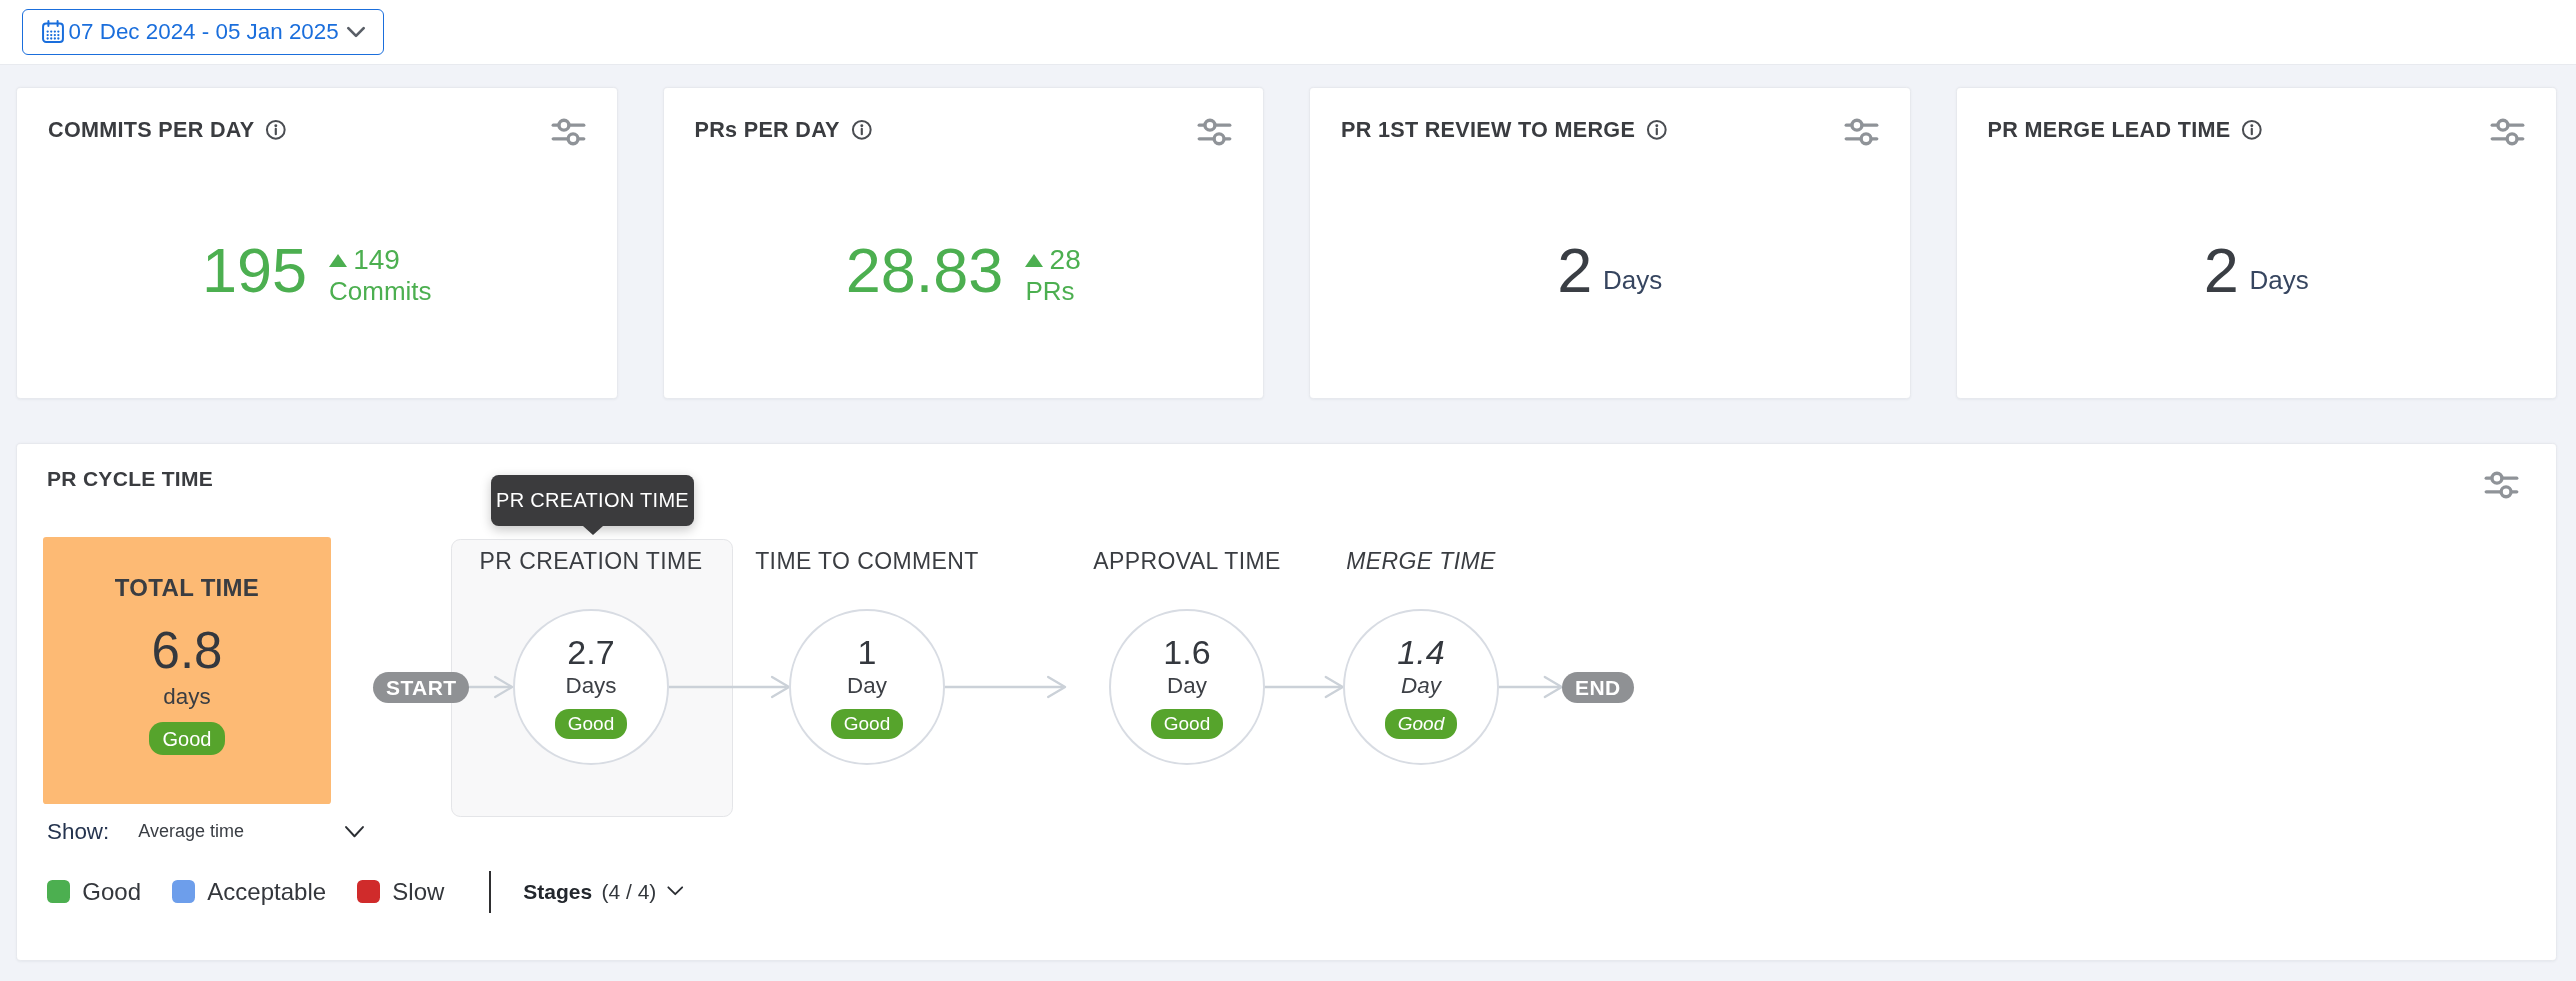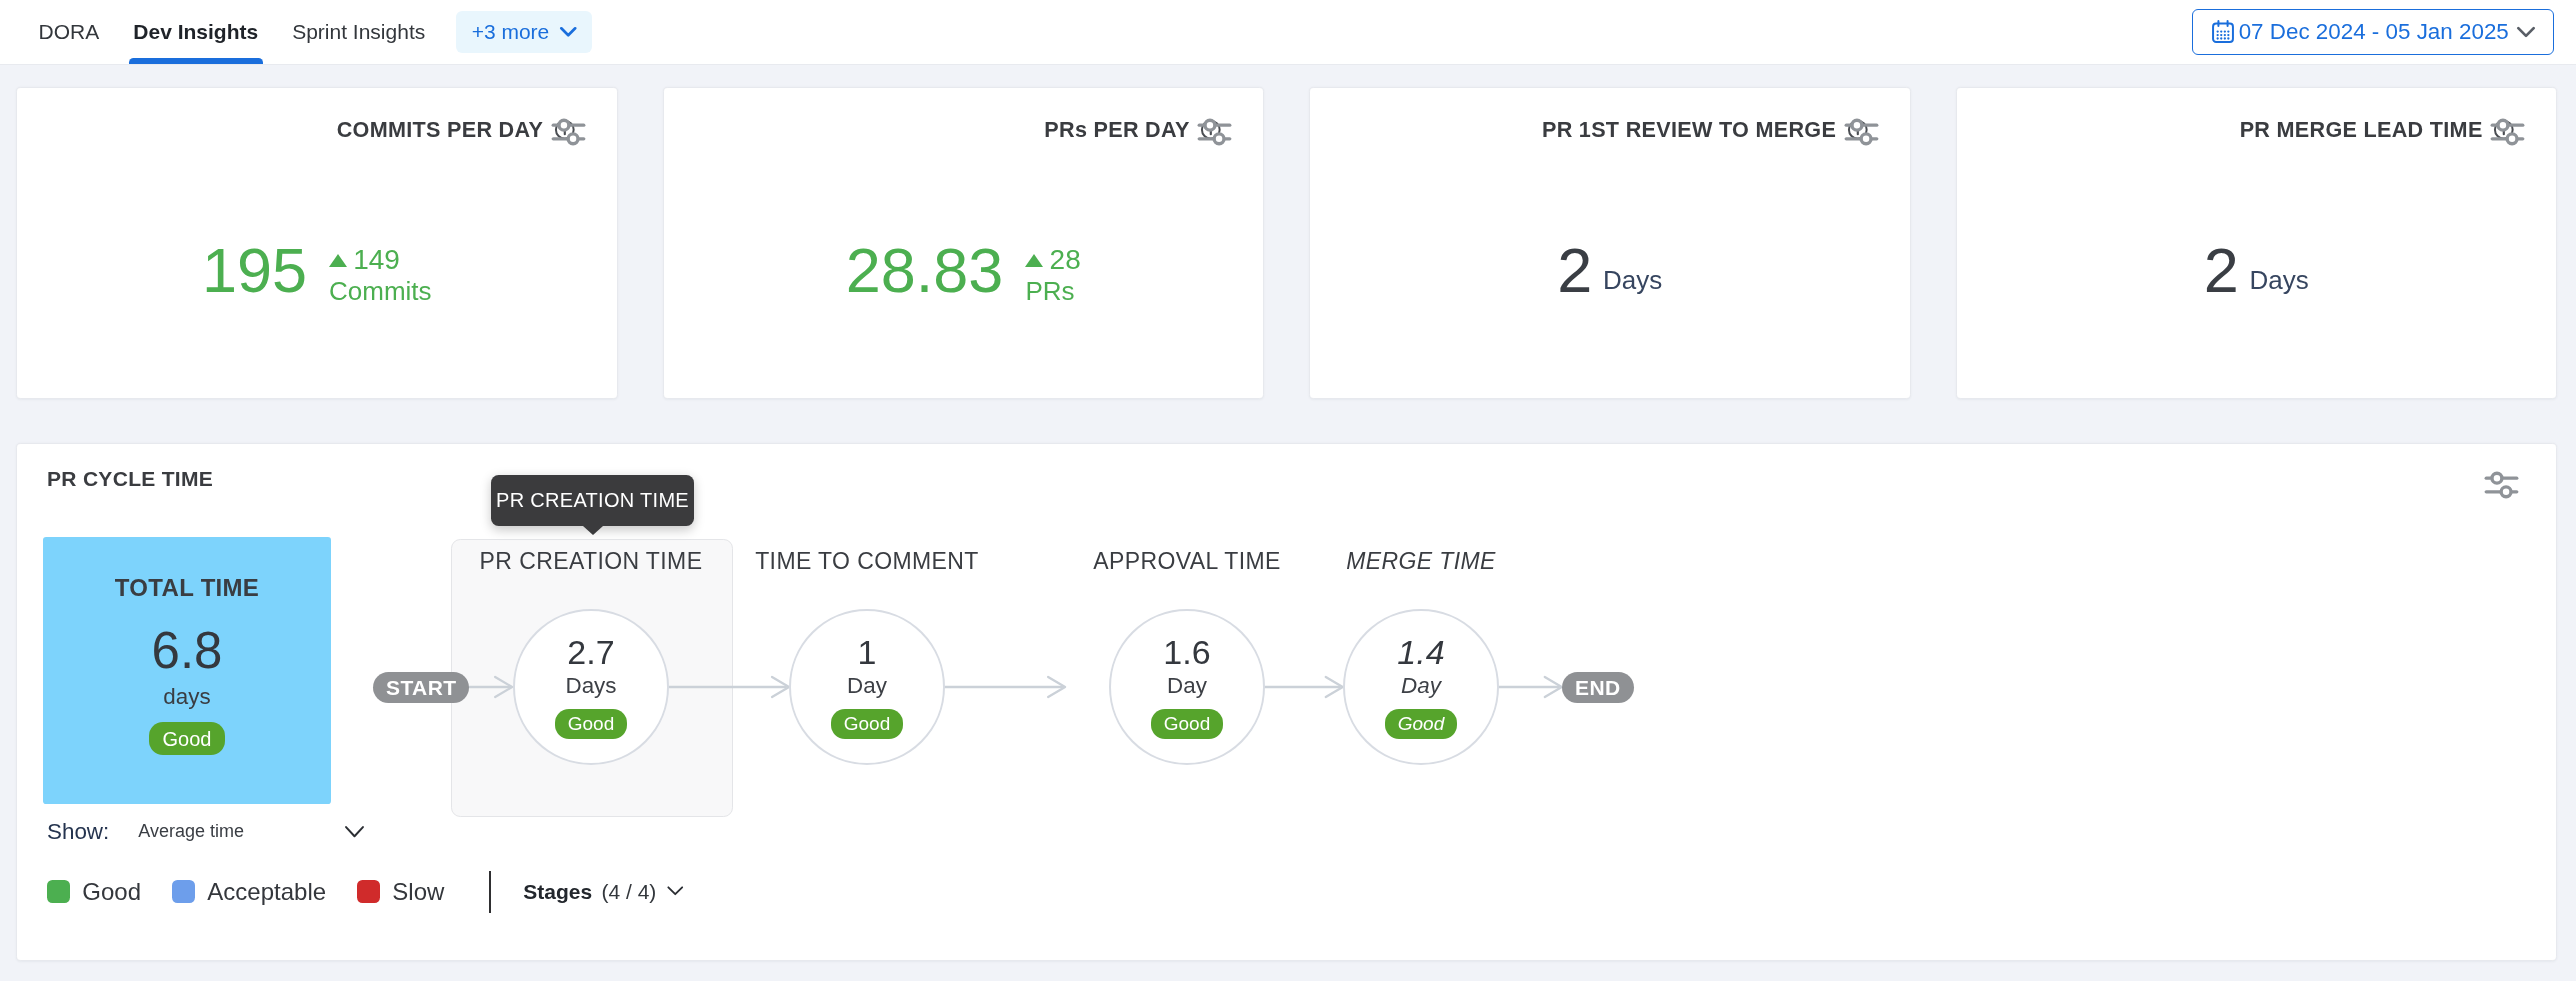--- a/index.html
+++ b/index.html
@@ -46,22 +46,21 @@
     position:absolute; left:16px; top:87px; width:2541px; height:312px;
     display:flex; gap:45px;
   }
   .metric-card {
     flex:1; background:#fff; border:1.5px solid #e7e9ee; border-radius:4.6px;
     box-shadow:0 0.8px 2.3px rgba(20,30,50,.05);
     position:relative; display:flex; flex-direction:column;
   }
   .card-head {
     display:flex; align-items:center; gap:10.8px;
-    padding:29px 41px 0 31px; 
-    justify-content:flex-end;
+    padding:29px 31px 0 31px; 
   }
   .card-title { font-size:21.6px; font-weight:700; color:#3a3c40; letter-spacing:0.3px; white-space:nowrap; }
   .sliders { position:absolute; right:31px; top:28px; cursor:pointer; }
   .card-body { flex:1; display:flex; align-items:center; justify-content:center; }
   .value-group { display:flex; align-items:center; gap:22px; }
   .big-num { font-size:63px; line-height:1; }
   .green { color:#4caf50; }
   .dark-num { color:#3a3e44; }
   .delta-col { display:flex; flex-direction:column; align-items:flex-start; margin-top:10.8px; }
   .delta-row { display:flex; align-items:center; gap:6.2px; }
@@ -78,21 +77,21 @@
     box-shadow:0 0.8px 2.3px rgba(20,30,50,.05);
   }
   .panel-title {
     position:absolute; left:30px; top:23px;
     font-size:21px; font-weight:700; color:#3a3c40; letter-spacing:0.3px;
   }
   .panel-sliders { position:absolute; right:37px; top:25px; cursor:pointer; }
 
   .total-box {
     position:absolute; left:26px; top:93px; width:288px; height:267px;
-    background:#7dd3fc; border-radius:3.1px;
+    background:#fdba74; border-radius:3.1px;
     display:flex; flex-direction:column; align-items:center;
     padding-top:37px;
   }
   .total-label { font-size:24px; font-weight:700; color:#3a3d42; letter-spacing:0.3px; }
   .total-value { font-size:51px; color:#34383e; margin-top:23px; line-height:1; }
   .total-unit { font-size:22.4px; color:#3a3d42; margin-top:7.7px; }
   .pill-good {
     margin-top:12.3px; background:#56a42c; color:#fff; font-size:20px;
     padding:4.6px 14px; border-radius:14px; line-height:1.2;
   }
@@ -157,39 +156,20 @@
   .stages-filter { display:flex; align-items:center; gap:9.3px; cursor:pointer; }
   .stages-word { font-size:21px; font-weight:700; color:#23272d; }
   .stages-count { font-size:21px; color:#33373c; }
 
   .icon-info { display:inline-flex; cursor:pointer; }
 </style>
 </head>
 <body>
 
 <header class="topbar">
-  <nav class="tabs">
-    <div class="tab">
-      <span>DORA</span>
-    </div>
-    <div class="tab active">
-      <span>Dev Insights</span>
-    </div>
-    <div class="tab">
-      <span>Sprint Insights</span>
-    </div>
-    <div class="more-chip">
-      <span>+3 more</span>
-      <span style="display:flex;">
-        <svg width="18.5" height="12.3" viewBox="0 0 24 16">
-            <polyline points="3,3 12,12 21,3" fill="none" stroke="#1a6edc" stroke-width="3.5" stroke-linecap="round" stroke-linejoin="round"></polyline>
-          </svg>
-      </span>
-    </div>
-  </nav>
   <button class="date-btn">
     <span style="display:flex;">
       <svg width="26" height="26" viewBox="0 0 34 34">
         <rect x="4" y="6" width="26" height="24" rx="4" fill="none" stroke="#1a6edc" stroke-width="2.6"></rect>
         <line x1="11" y1="2.5" x2="11" y2="9" stroke="#1a6edc" stroke-width="2.6" stroke-linecap="round"></line>
         <line x1="23" y1="2.5" x2="23" y2="9" stroke="#1a6edc" stroke-width="2.6" stroke-linecap="round"></line>
         <g fill="#1a6edc">
           <circle cx="10" cy="16.5" r="1.5"></circle>
             <circle cx="14.7" cy="16.5" r="1.5"></circle>
             <circle cx="19.4" cy="16.5" r="1.5"></circle>

